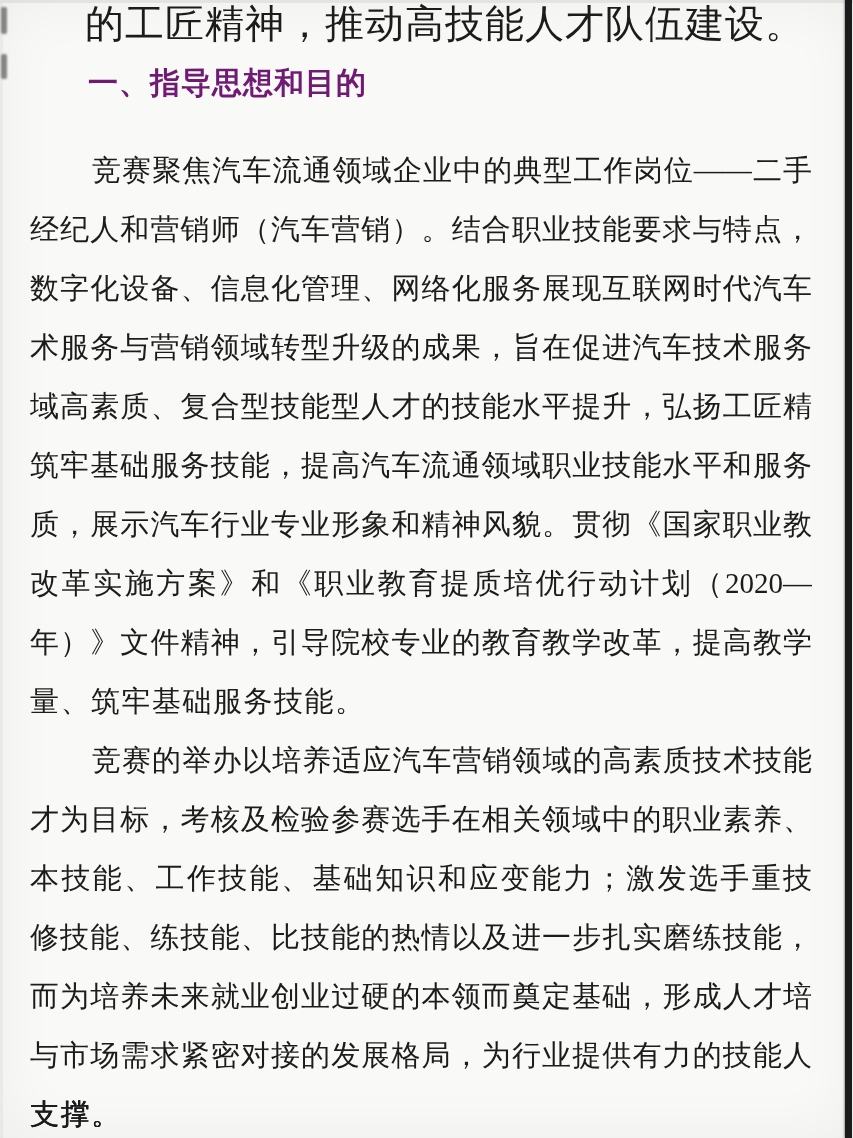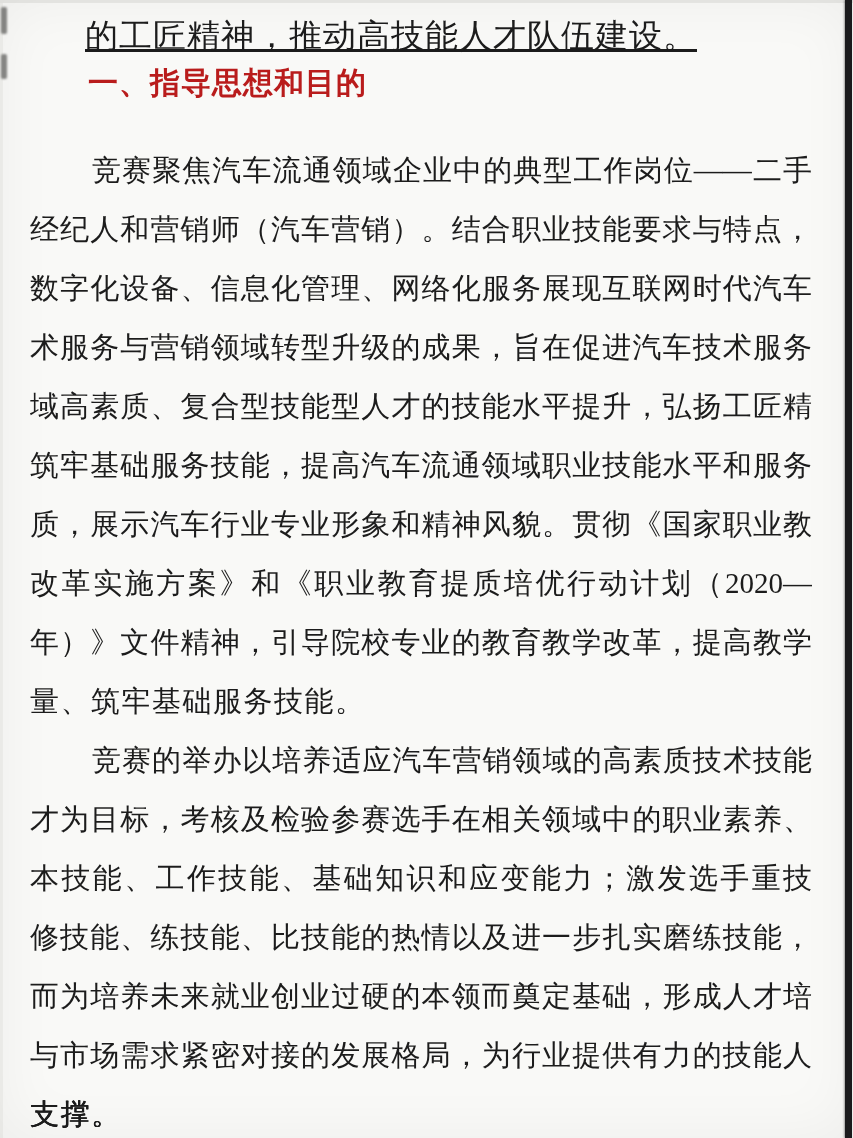--- a/index.html
+++ b/index.html
@@ -34,42 +34,41 @@
     filter: blur(1.2px);
     border-radius: 2px;
   }
   .speckle.s1 { left: 1px; top: 7px;  width: 6px; height: 27px; }
   .speckle.s2 { left: 1px; top: 54px; width: 6px; height: 25px; }
 
   
   .opening {
     position: absolute;
     left: 85px;
-    top: 12px;
+    top: 0;
     height: 48px;
     line-height: 48px;
-    font-size: 33px;
+    font-size: 39px;
     letter-spacing: 1px;
     white-space: nowrap;
-    text-decoration: underline;
   }
 
   
   .heading {
     position: absolute;
     left: 88px;
     top: 59px;
     height: 48px;
     line-height: 48px;
     font-size: 30px;
     font-weight: bold;
     letter-spacing: 1px;
     font-family: "Liberation Sans", "DejaVu Sans", sans-serif;
     white-space: nowrap;
-    color: #b91c1c;
+    color: #701a75;
   }
 
   
   .body-block {
     position: absolute;
     left: 30px;
     top: 141px;
     width: 782px;
   }
   .tline {

